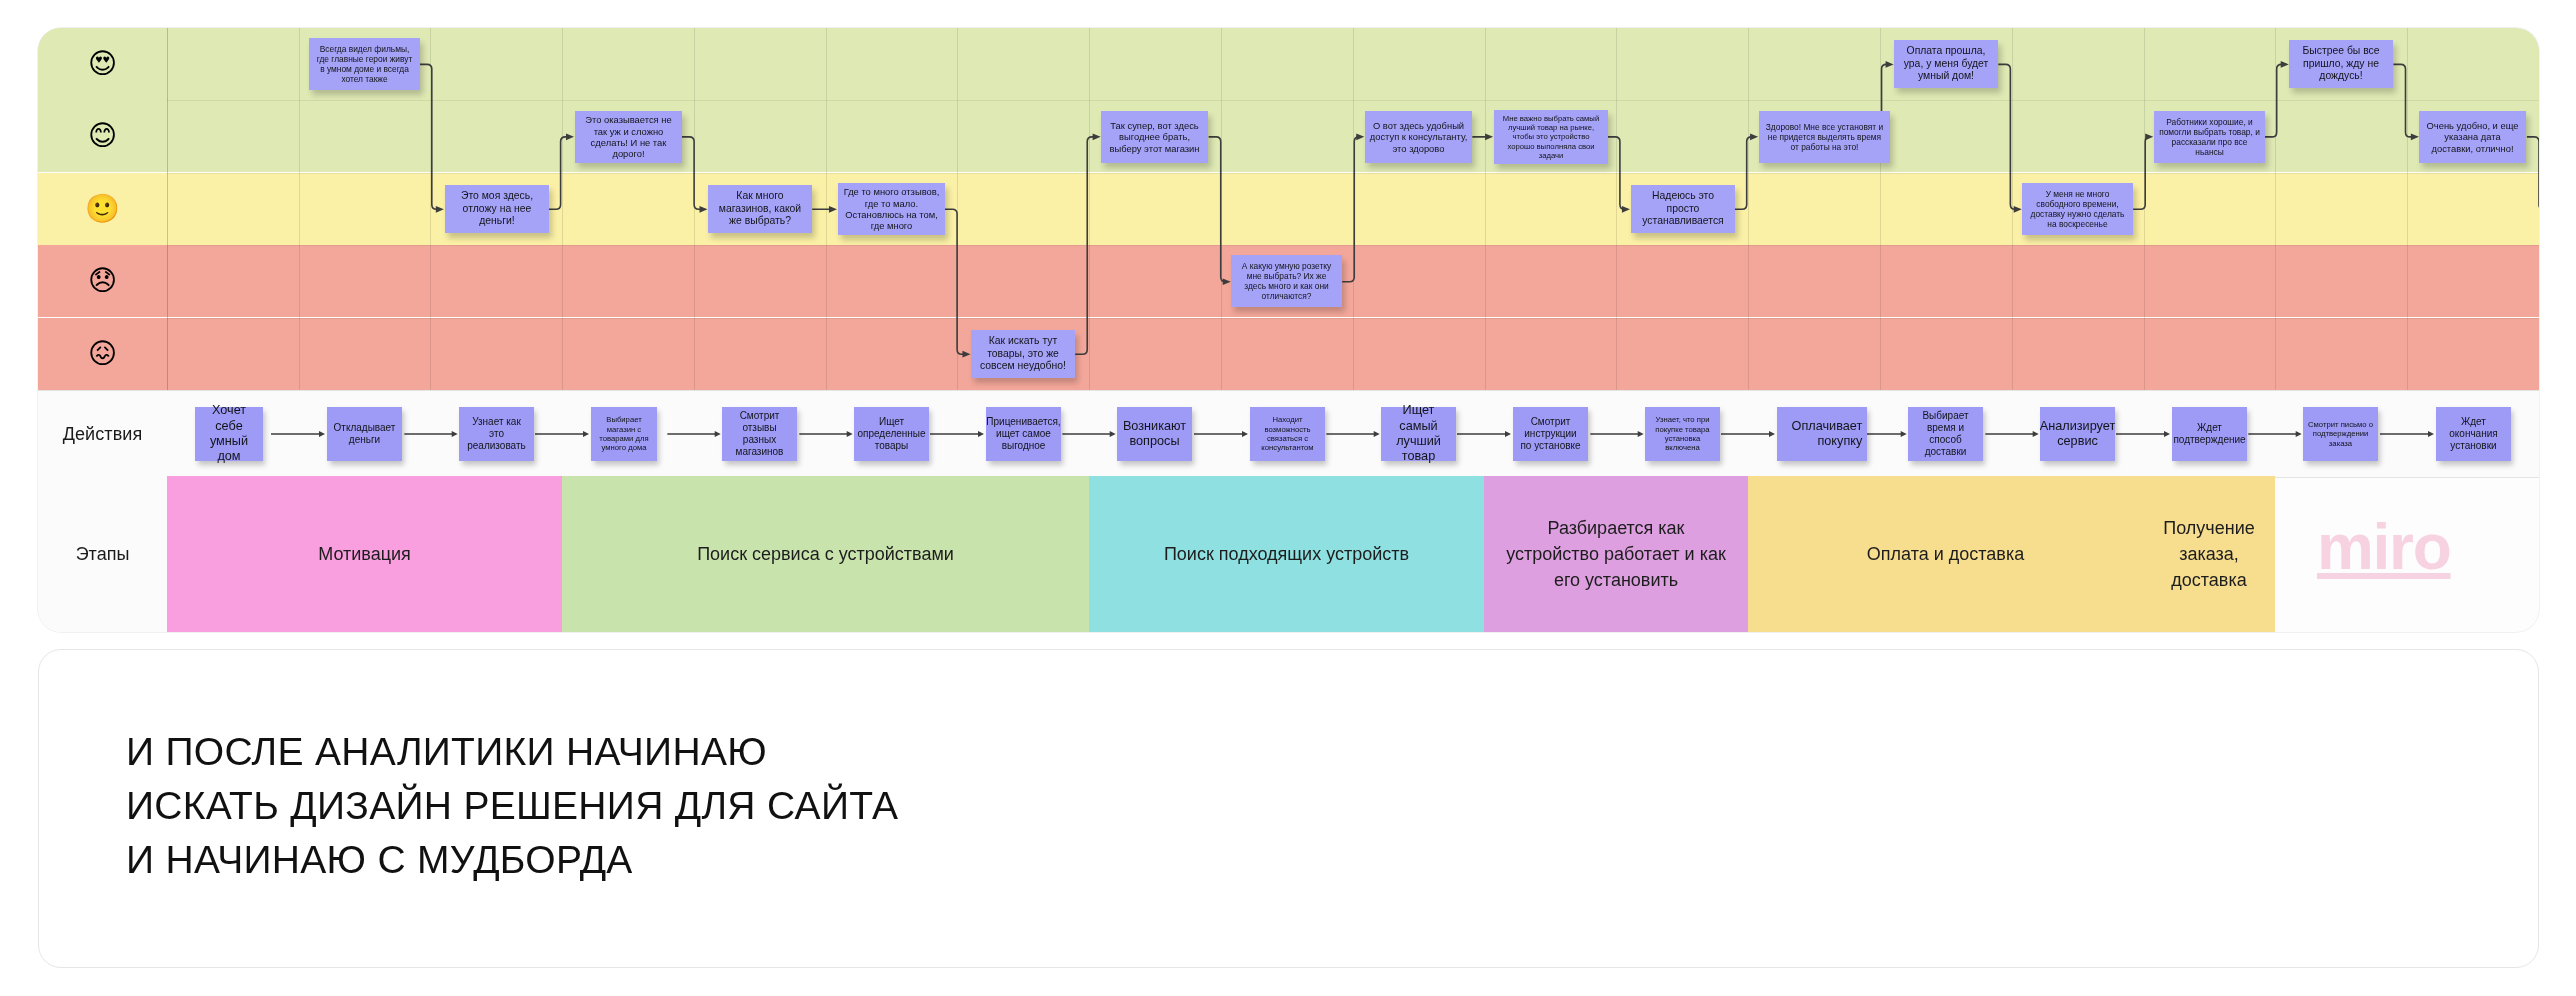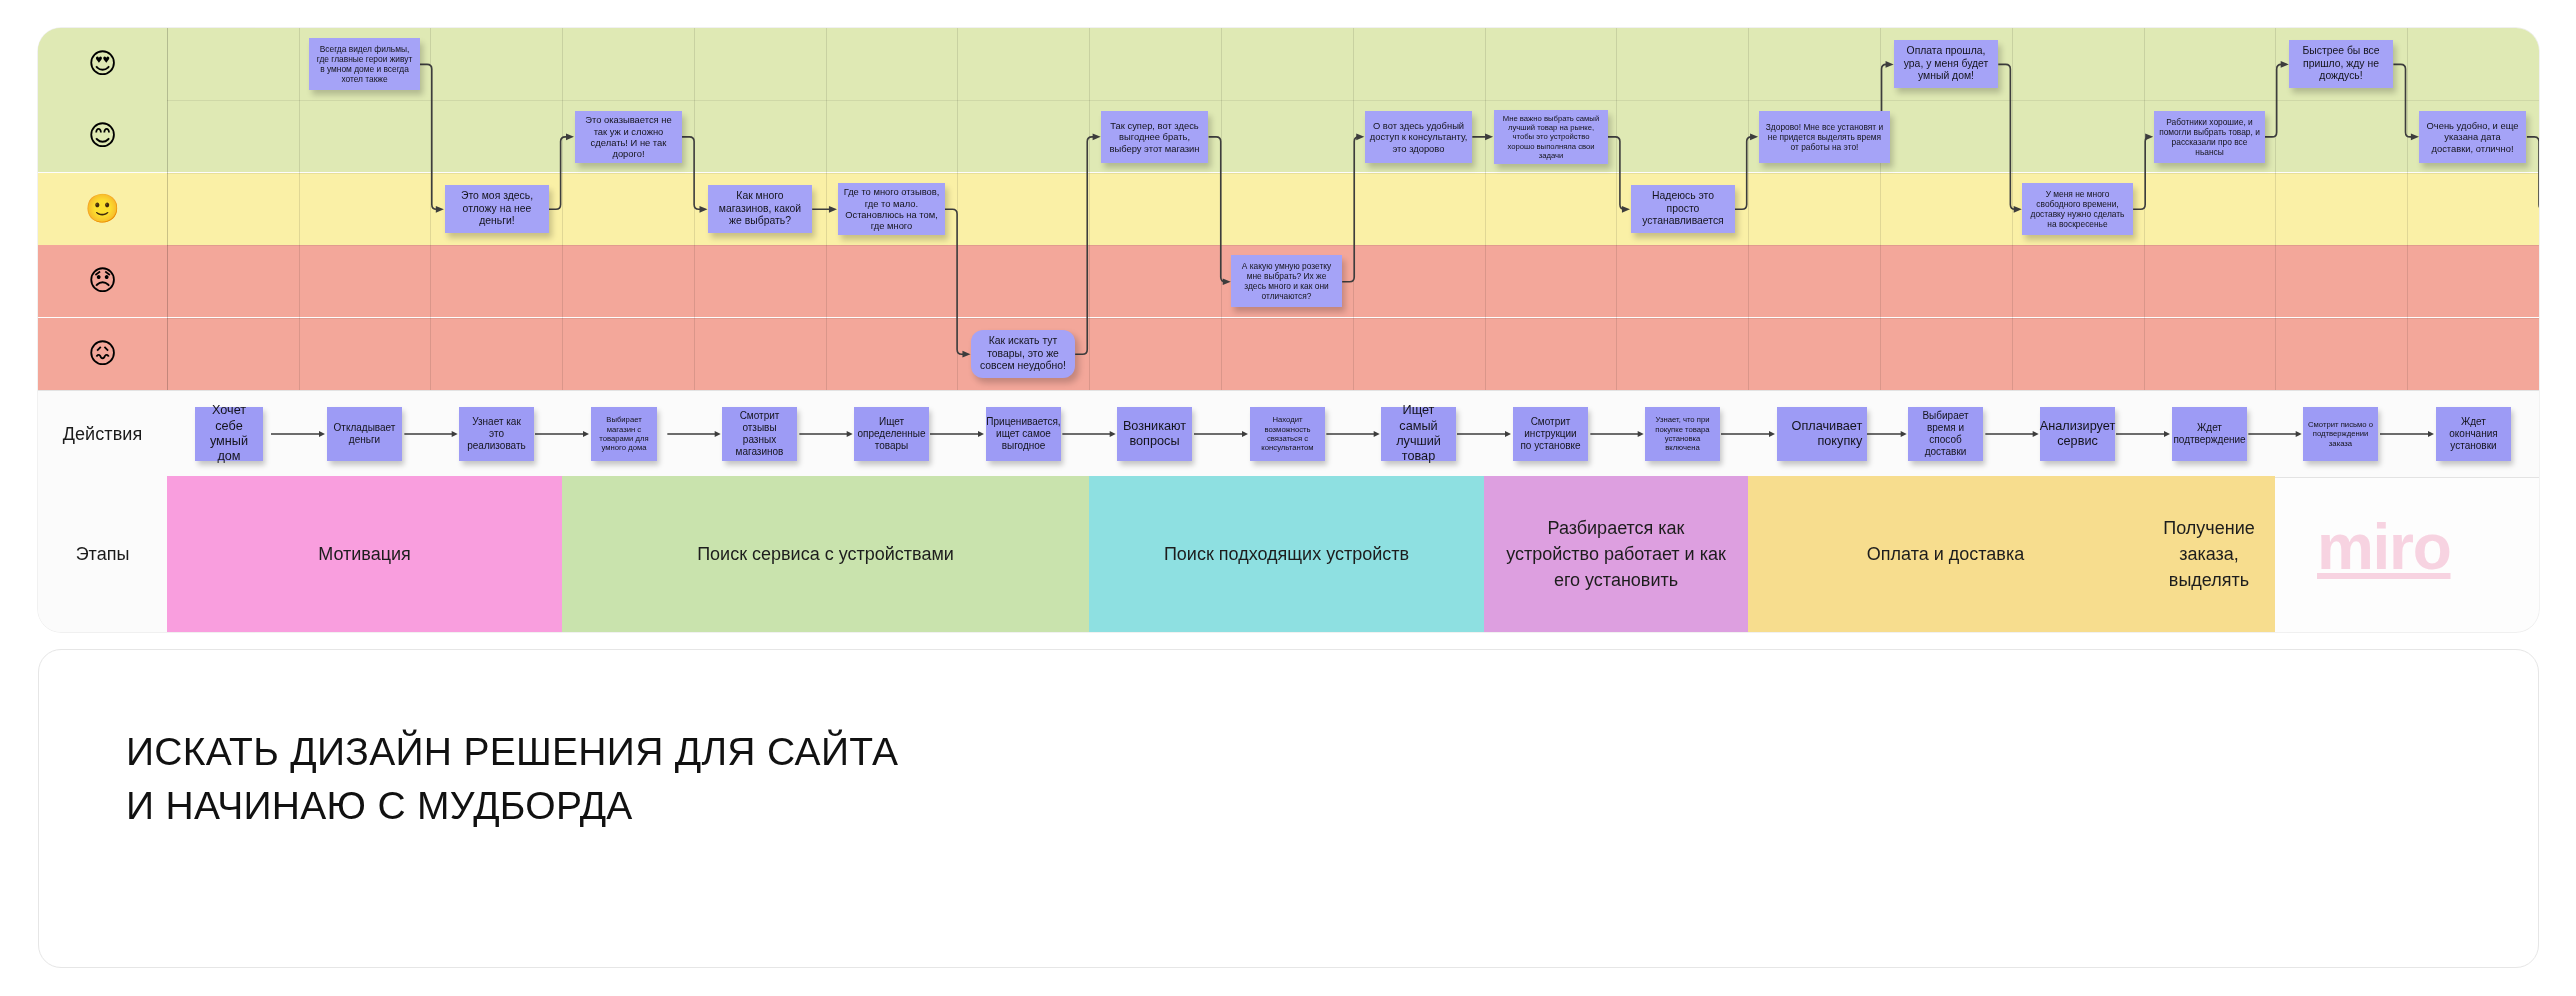--- a/index.html
+++ b/index.html
@@ -180,21 +180,21 @@
           <path d="M3710,162 L3721,162 Q3728,162 3728,169 L3728,263 Q3728,270 3735,270 L3739,270"></path>
           <polygon points="3750,270 3738,265 3738,275"></polygon>
         </svg>
 
       <div id="thought-notes">
           <div class="note" style="left: 271px; top: 10px; width: 111px; height: 52px; font-size: 8.4px;">Всегда видел фильмы, где главные герои живут в умном доме и всегда хотел также</div>
           <div class="note" style="left: 407px; top: 157px; width: 104px; height: 48px; font-size: 10.4px;">Это моя здесь, отложу на нее деньги!</div>
           <div class="note" style="left: 537px; top: 83px; width: 107px; height: 52px; font-size: 9.4px;">Это оказывается не так уж и сложно сделать! И не так дорого!</div>
           <div class="note" style="left: 670px; top: 157px; width: 104px; height: 48px; font-size: 10.4px;">Как много магазинов, какой же выбрать?</div>
           <div class="note" style="left: 800px; top: 155px; width: 107px; height: 52px; font-size: 9.4px;">Где то много отзывов, где то мало. Остановлюсь на том, где много</div>
-          <div class="note" style="left: 933px; top: 302px; width: 104px; height: 48px; font-size: 10.4px; border-radius: 12px;">Как искать тут товары, это же совсем неудобно!</div>
+          <div class="note" style="left: 933px; top: 302px; width: 104px; height: 48px; font-size: 10.4px;">Как искать тут товары, это же совсем неудобно!</div>
           <div class="note" style="left: 1063px; top: 83px; width: 107px; height: 52px; font-size: 9.4px;">Так супер, вот здесь выгоднее брать, выберу этот магазин</div>
           <div class="note" style="left: 1193px; top: 227px; width: 111px; height: 52px; font-size: 8.4px;">А какую умную розетку мне выбрать? Их же здесь много и как они отличаются?</div>
           <div class="note" style="left: 1327px; top: 83px; width: 107px; height: 52px; font-size: 9.4px;">О вот здесь удобный доступ к консультанту, это здорово</div>
           <div class="note" style="left: 1456px; top: 82px; width: 114px; height: 54px; font-size: 7.7px;">Мне важно выбрать самый лучший товар на рынке, чтобы это устройство хорошо выполняла свои задачи</div>
           <div class="note" style="left: 1593px; top: 157px; width: 104px; height: 48px; font-size: 10.4px;">Надеюсь это просто устанавливается</div>
           <div class="note" style="left: 1721px; top: 83px; width: 131px; height: 52px; font-size: 8.4px; text-align: center;">Здорово! Мне все установят и не придется выделять время от работы на это!</div>
           <div class="note" style="left: 1856px; top: 12px; width: 104px; height: 48px; font-size: 10.4px;">Оплата прошла, ура, у меня будет умный дом!</div>
           <div class="note" style="left: 1984px; top: 155px; width: 111px; height: 52px; font-size: 8.4px;">У меня не много свободного времени, доставку нужно сделать на воскресенье</div>
           <div class="note" style="left: 2116px; top: 83px; width: 111px; height: 52px; font-size: 8.4px;">Работники хорошие, и помогли выбрать товар, и рассказали про все ньансы</div>
           <div class="note" style="left: 2251px; top: 12px; width: 104px; height: 48px; font-size: 10.4px;">Быстрее бы все пришло, жду не дождусь!</div>
@@ -329,28 +329,29 @@
           </div>
       </div>
 
       <div class="stages-row" id="stages-row" style="top: 448px; height: 156px;">
         <div class="stage-label-cell">Этапы</div>
       <div class="stage-cell" style="width: 395px; flex: 0 0 395px; background: rgb(249, 158, 222);">Мотивация</div>
           <div class="stage-cell" style="width: 527px; flex: 0 0 527px; background: rgb(201, 227, 173);">Поиск сервиса с устройствами</div>
           <div class="stage-cell" style="width: 395px; flex: 0 0 395px; background: rgb(142, 224, 225);">Поиск подходящих устройств</div>
           <div class="stage-cell" style="width: 264px; flex: 0 0 264px; background: rgb(221, 159, 224);">Разбирается как устройство работает и как его установить</div>
           <div class="stage-cell" style="width: 395px; flex: 0 0 395px; background: rgb(247, 221, 142);">Оплата и доставка</div>
-          <div class="stage-cell" style="width: 132px; flex: 0 0 132px; background: rgb(247, 221, 142);">Получение заказа, выделять</div>
+          <div class="stage-cell" style="width: 132px; flex: 0 0 132px; background: rgb(247, 221, 142);">Получение заказа, доставка</div>
         </div>
 
       <div class="miro-wm" id="miro-wm" style="left: 2279px; top: 482px;">miro</div>
     </div>
   </div>
 
   <div class="bottom-card">
     <div class="bottom-text" id="caption-text">
+        <div>И ПОСЛЕ АНАЛИТИКИ НАЧИНАЮ</div>
         <div>ИСКАТЬ ДИЗАЙН РЕШЕНИЯ ДЛЯ САЙТА</div>
         <div>И НАЧИНАЮ С МУДБОРДА</div>
       </div>
   </div>
 
 </div>
 
 
 </body></html>

